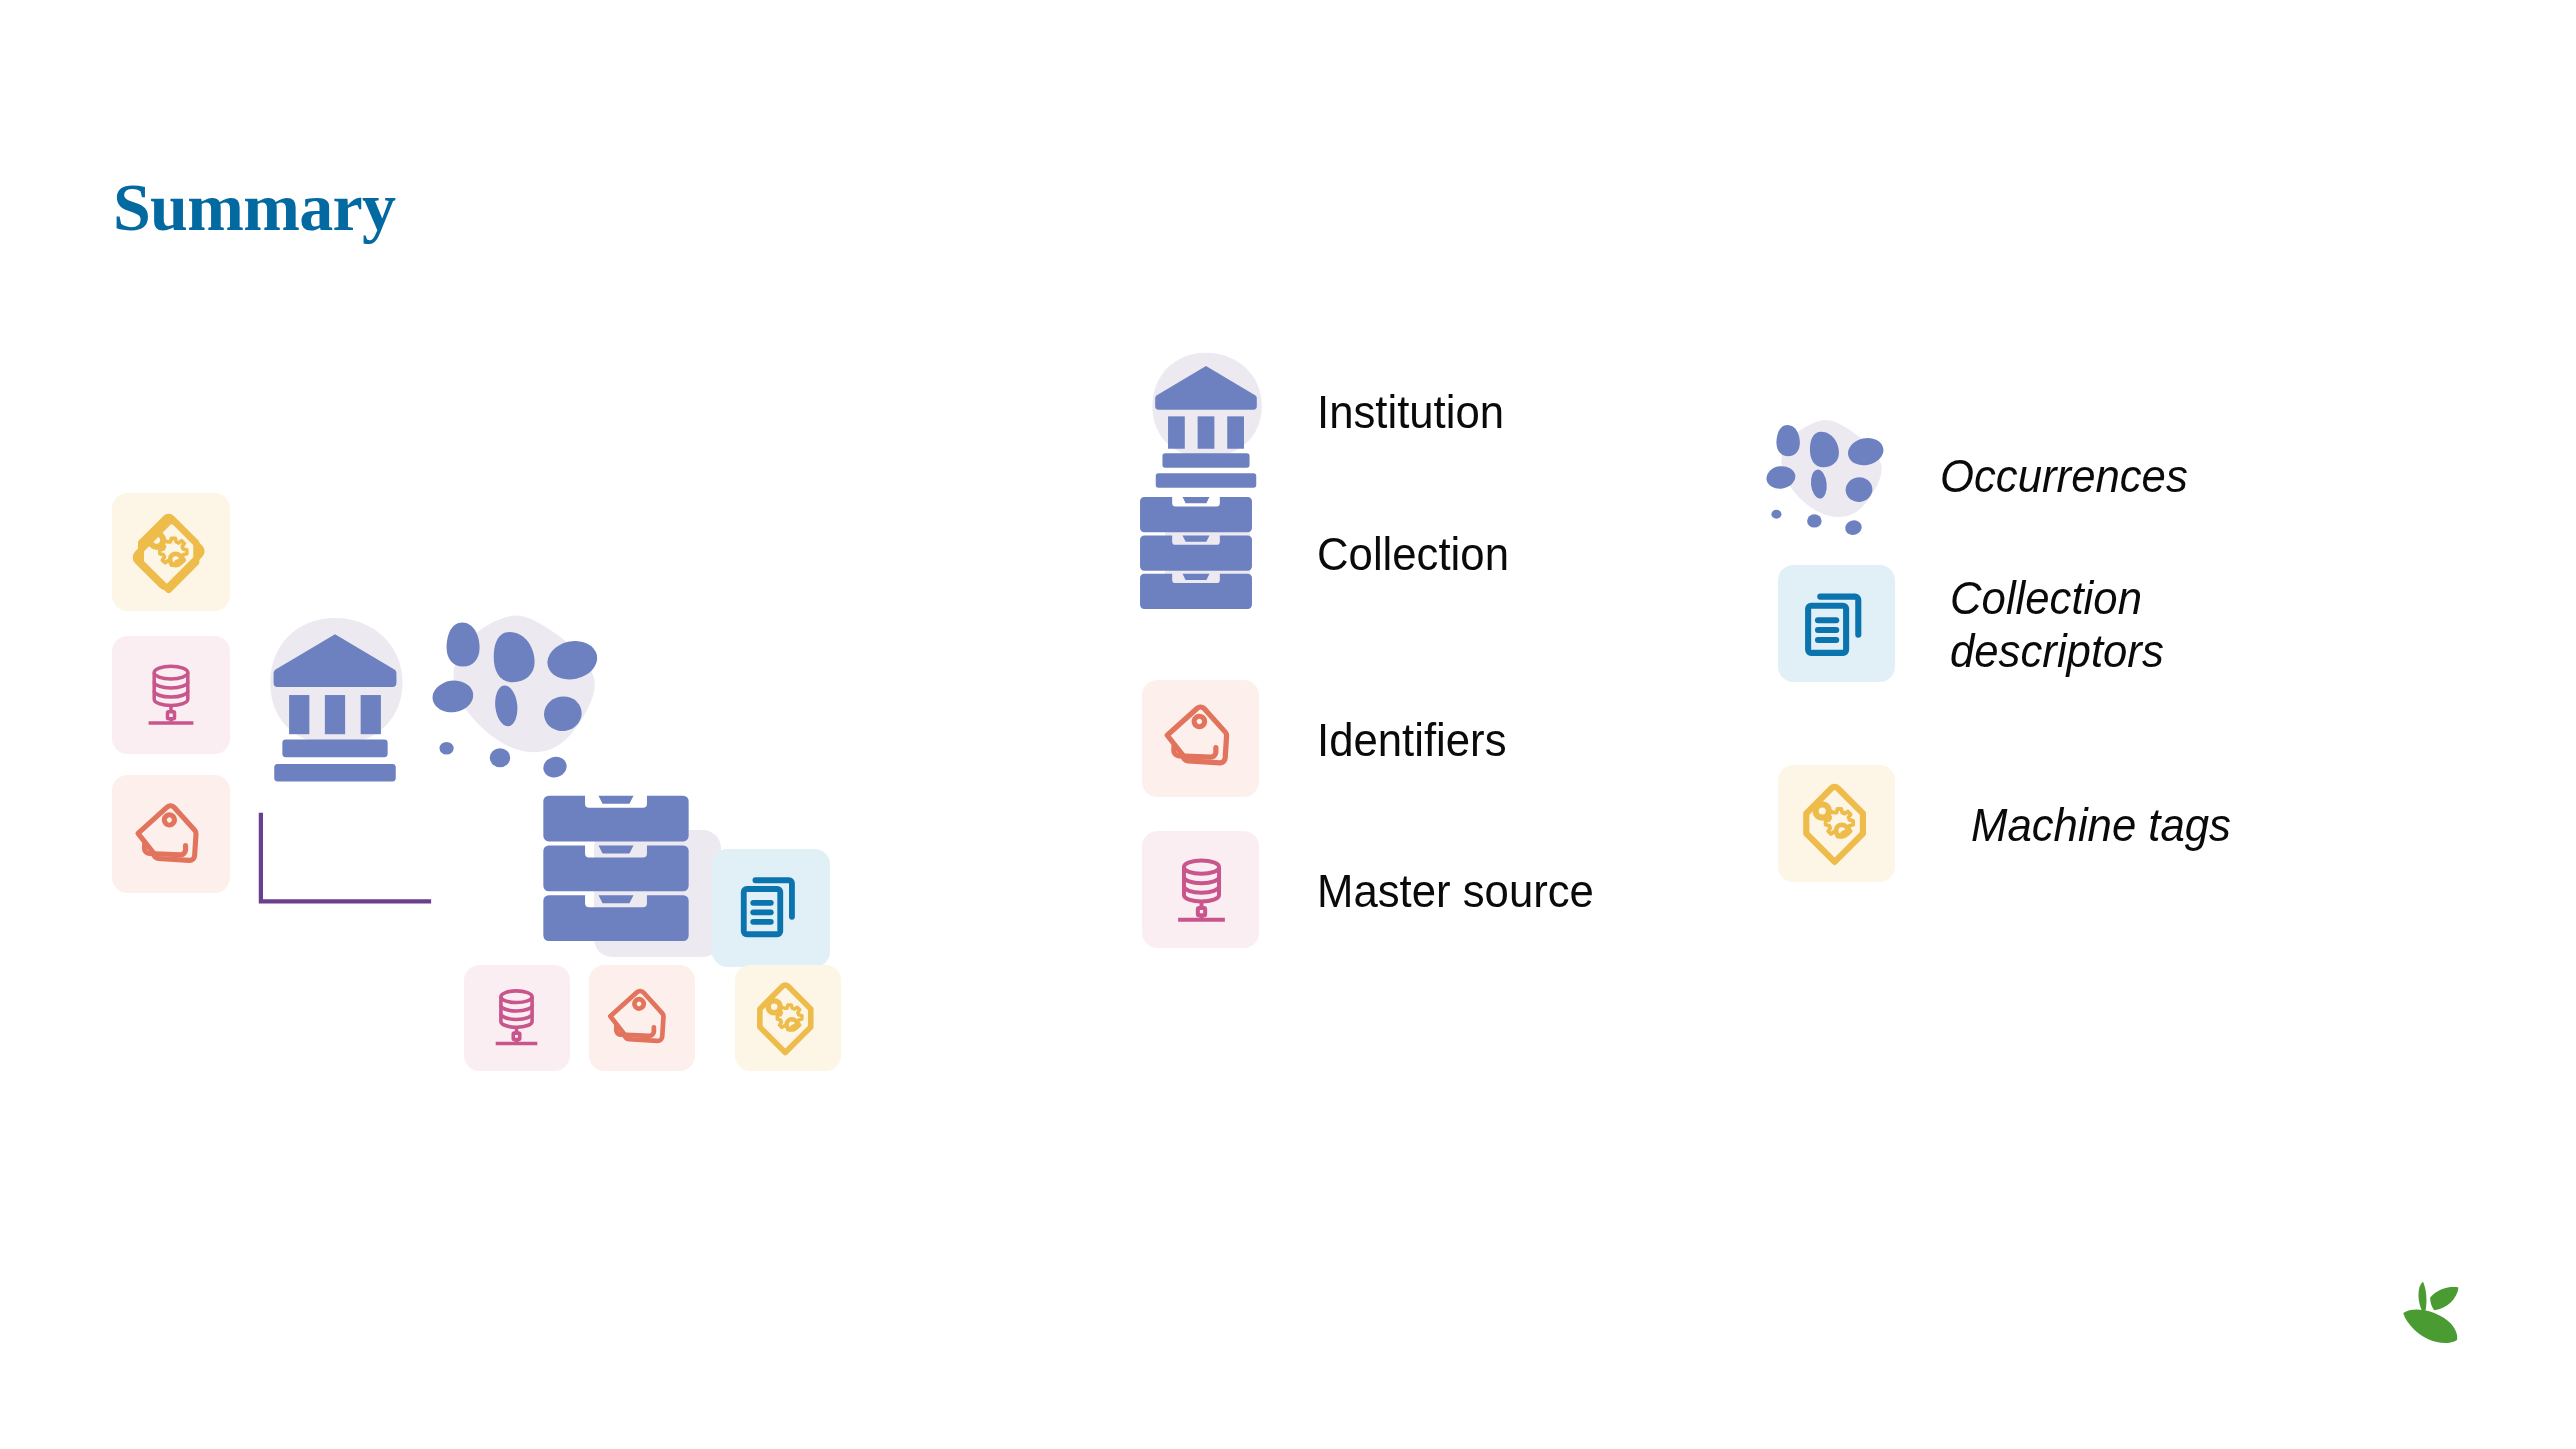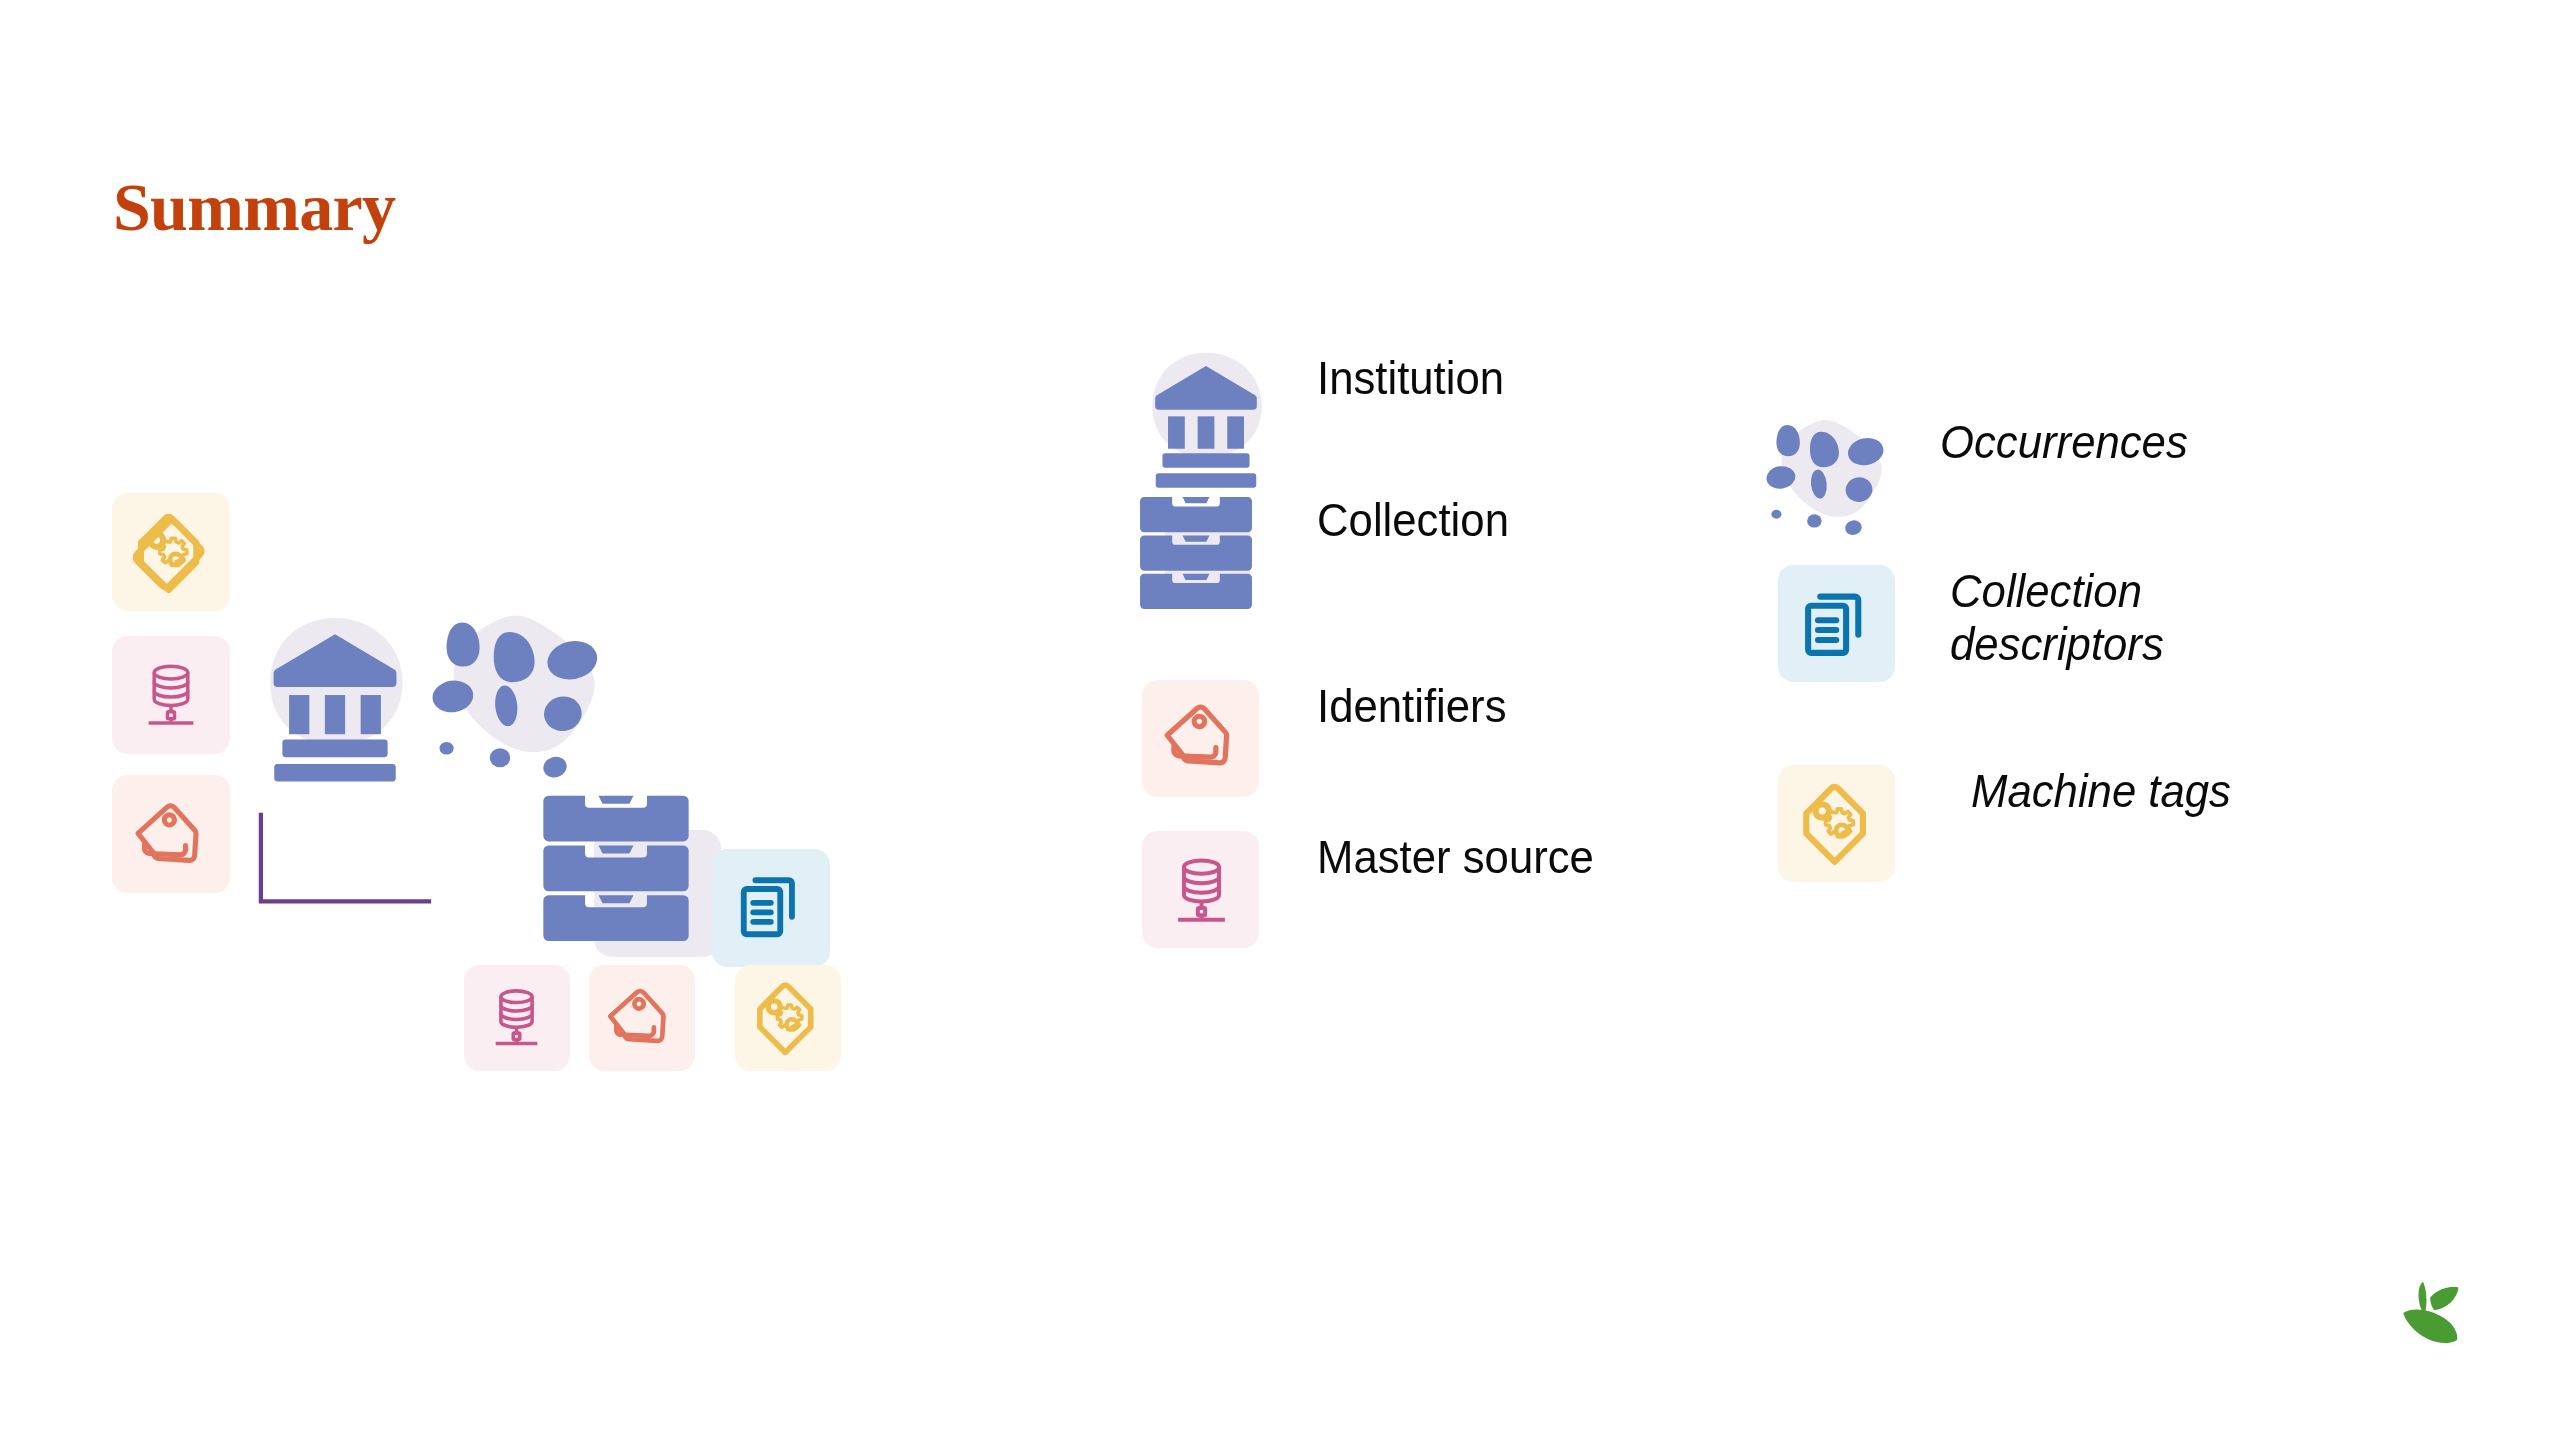--- a/index.html
+++ b/index.html
@@ -14,29 +14,30 @@
   }
 
   
   #page-title {
     position: absolute;
     left: 113px; top: 173px;
     font-family: "Liberation Serif", serif;
     font-weight: bold;
     font-size: 68px;
     letter-spacing: -0.7px;
-    color: #c2410c;
+    color: #0369a1;
     line-height: 1;
   }
 
   
   .legend-col { position: absolute; }
   .legend-item {
     position: absolute;
     display: flex;
+    align-items: center;
   }
   .legend-icon {
     width: 120px; height: 120px;
     flex: 0 0 120px;
     position: relative;
   }
   .legend-label {
     font-family: "Liberation Sans", sans-serif;
     font-size: 47px;
     color: #0a0a0a;

